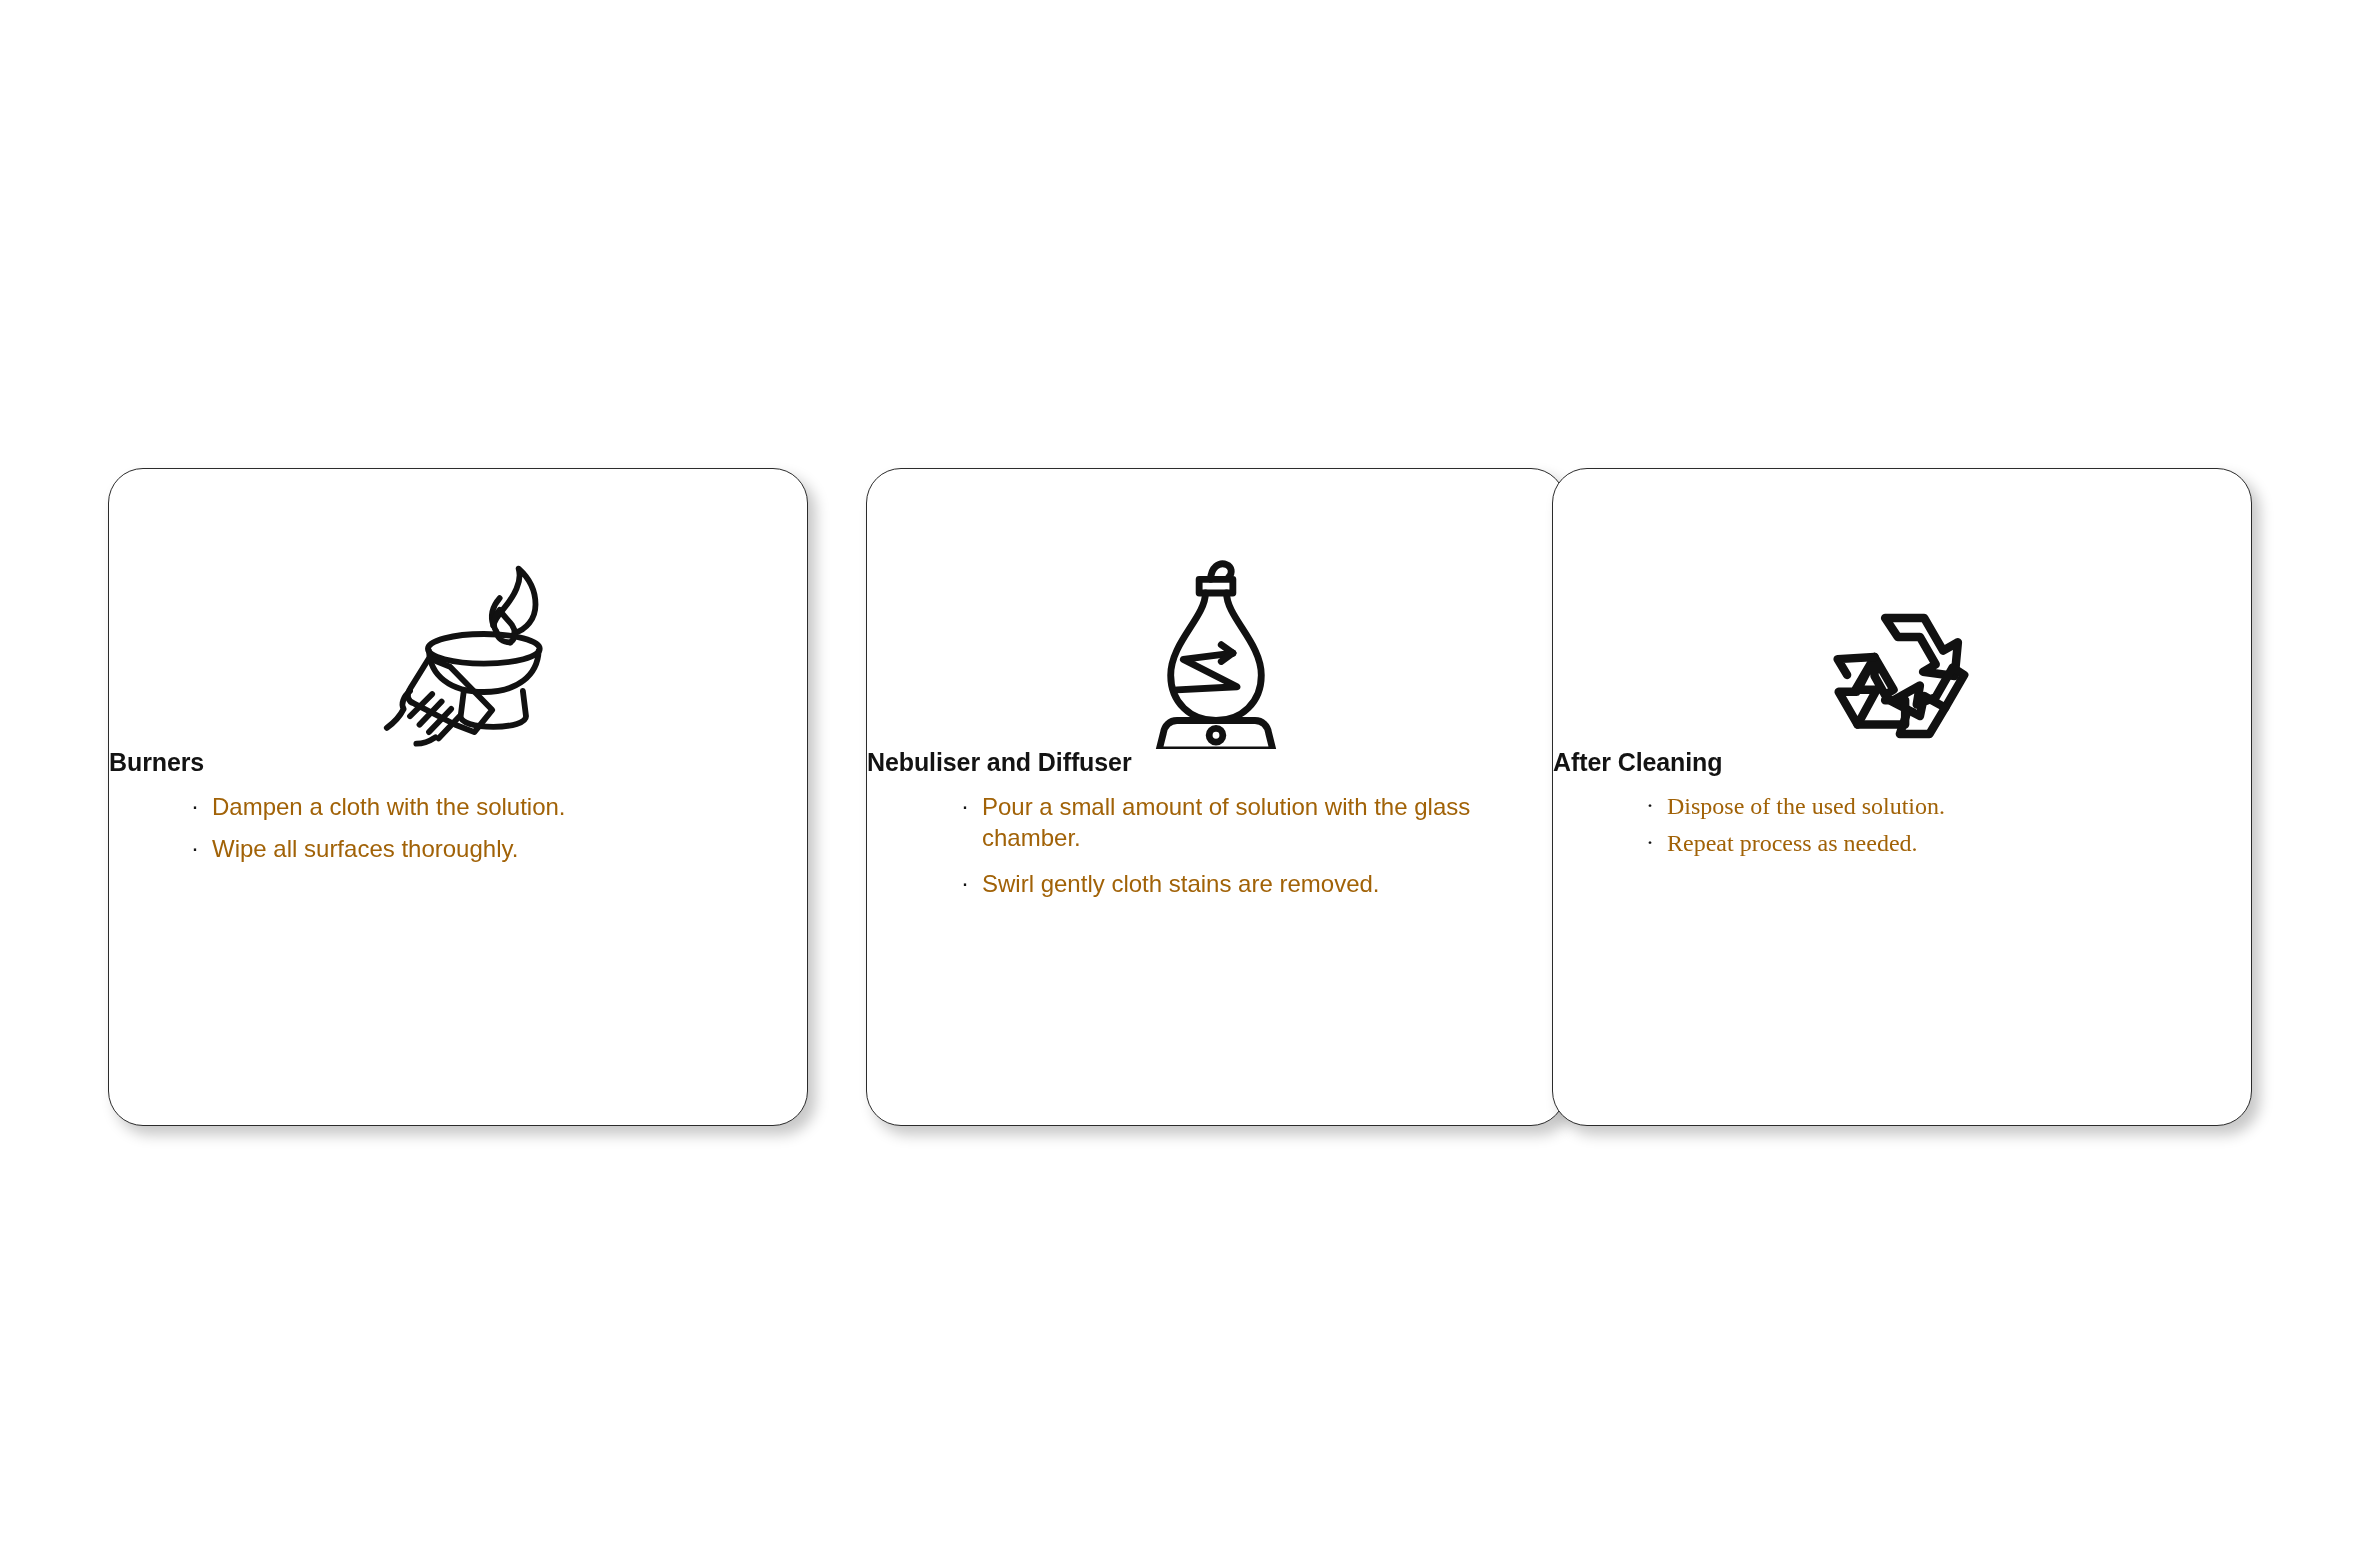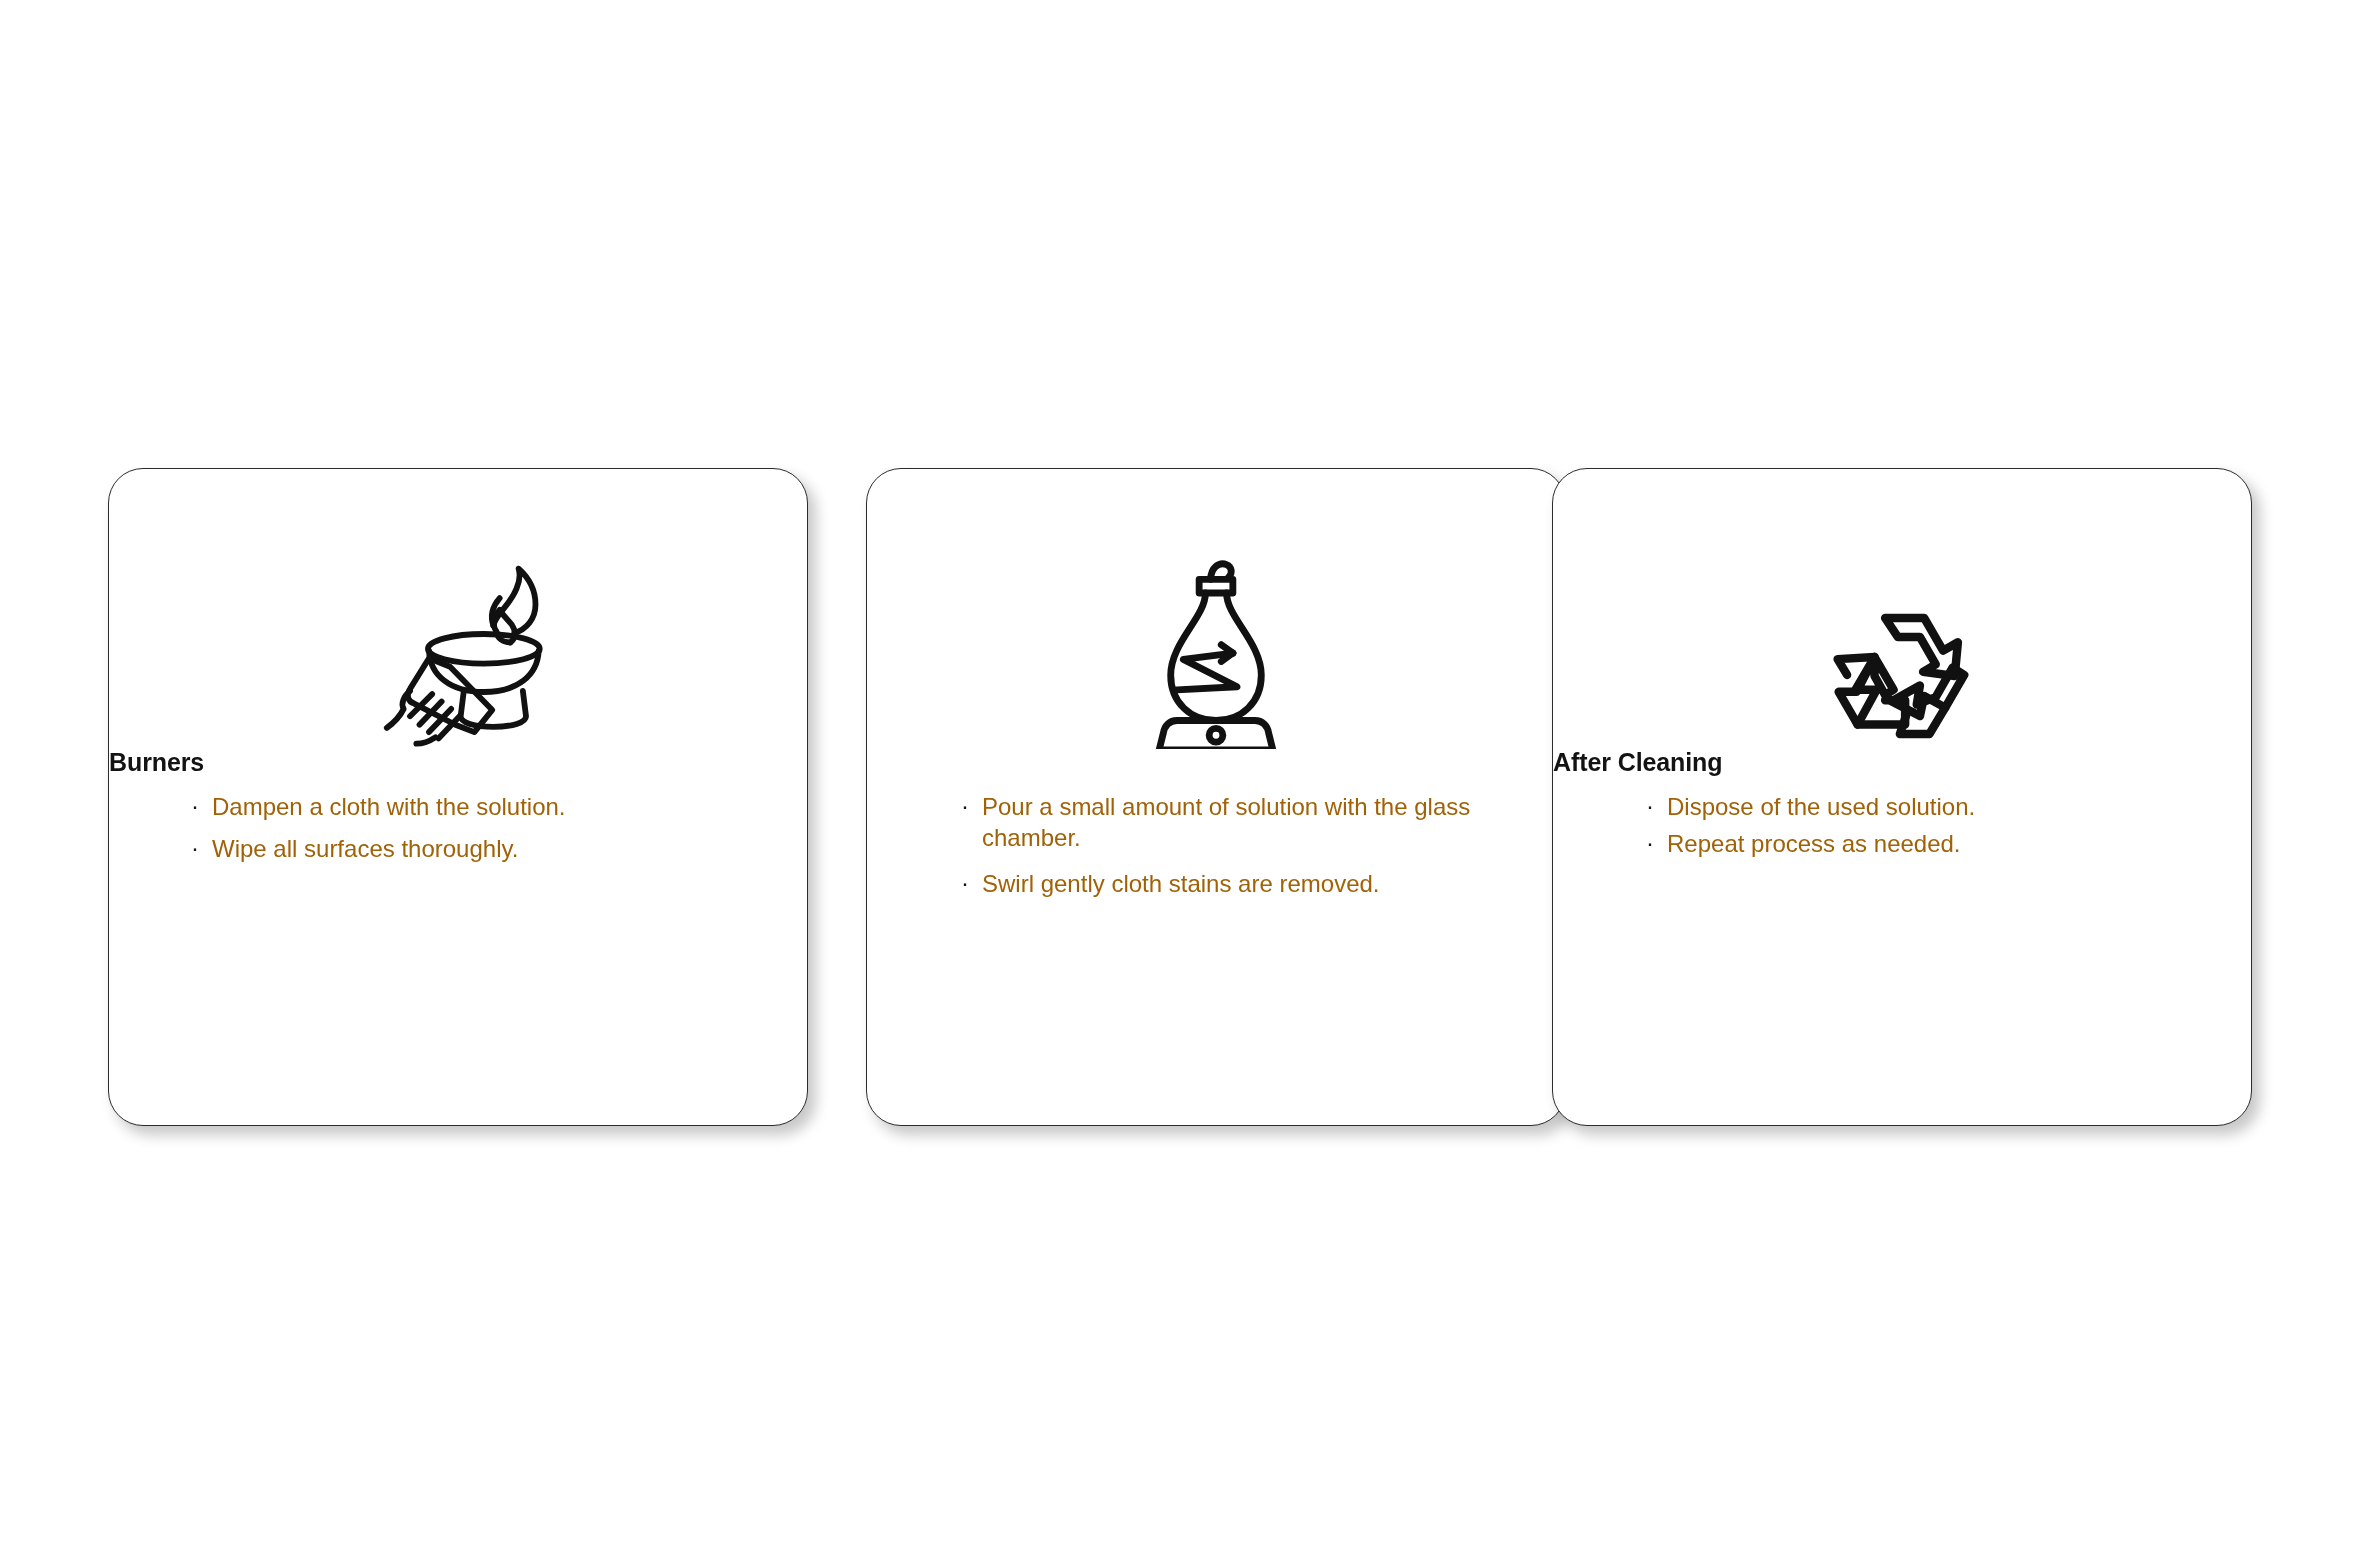--- a/index.html
+++ b/index.html
@@ -79,21 +79,21 @@
 
   .bullets {
     position: absolute;
     top: 322px;
     left: 0;
     right: 0;
     padding: 0 39px 0 82px;
     box-sizing: border-box;
   }
   .card--2 .bullets { padding-left: 94px; padding-right: 26.4px; }
-  .card--3 .bullets { padding-left: 93px; padding-right: 39px; }
+  .card--3 .bullets { padding-left: 93px; padding-right: 39px; font-family: Liberation Serif, serif; }
 
   .bullet {
     position: relative;
     font-size: 24px;
     line-height: 1.30;
     color: #a16207;
     margin-bottom: 10.6px;
     padding-left: 21px;
     text-indent: 0;
   }
@@ -177,20 +177,21 @@
           <path d="M182 188 L 160 172"></path>
           <path d="M182 188 L 160 204"></path>
 
           <path d="M76 316 L 224 316 C 238 316 248 326 250 340
                    L 258 372 L 42 372 L 50 340 C 52 326 62 316 76 316 Z"></path>
 
           <circle cx="150" cy="344" r="13"></circle>
         </svg>
       </div>
 
+      <div class="card-title">Nebuliser and Diffuser</div>
 
       <div class="bullets">
         <div class="bullet">Pour a small amount of solution with the glass chamber.</div>
         <div class="bullet">Swirl gently cloth stains are removed.</div>
       </div>
 
     </div>
   </div>
 
   <div class="card card--3">

